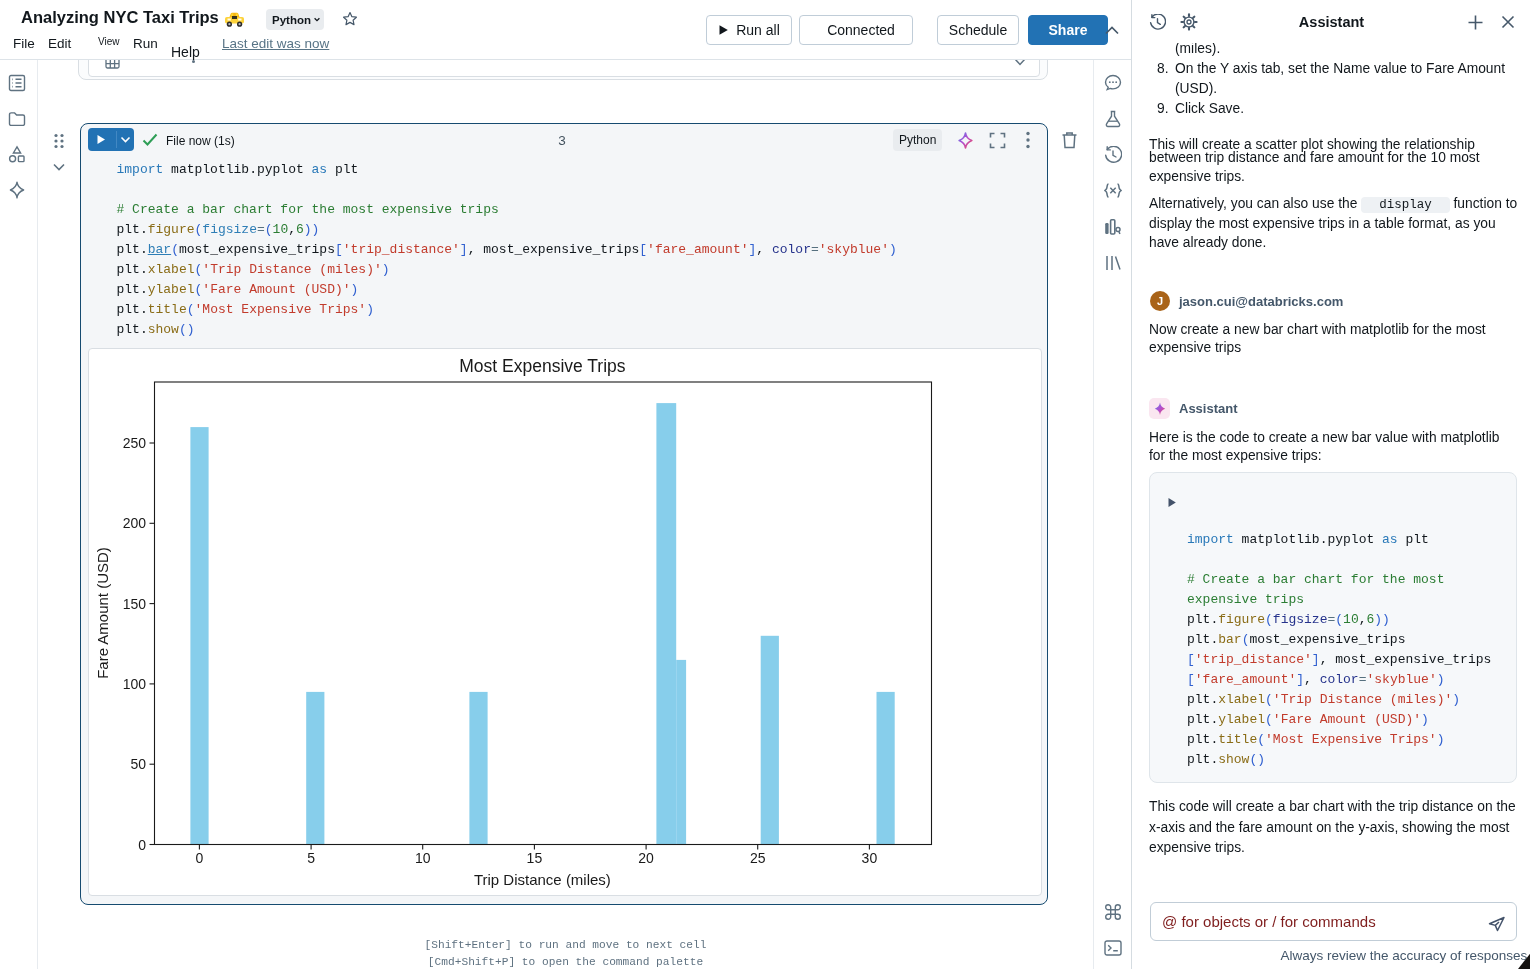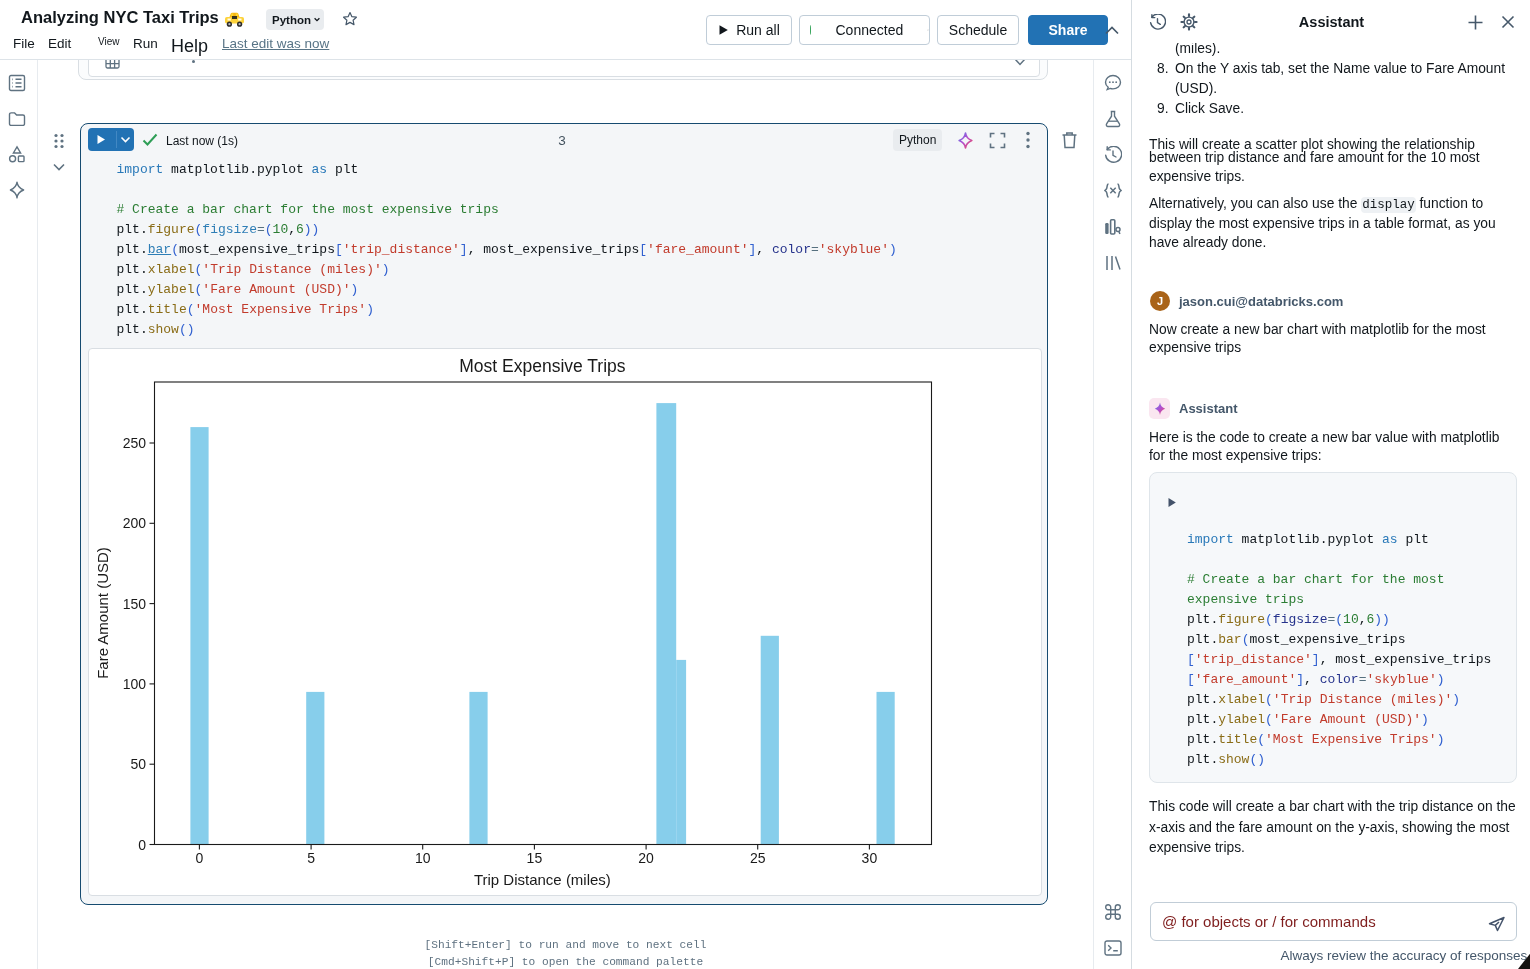--- a/index.html
+++ b/index.html
@@ -4,21 +4,21 @@
 html,body{width:1530px;height:969px;background:#fff;font-family:"Liberation Sans",sans-serif;color:#11171C;overflow:hidden}
 #app{position:relative;width:1530px;height:969px}
 .abs{position:absolute}
 .mono{font-family:"Liberation Mono",monospace}
 .kw{color:#2878b8}.cm{color:#2b7d33}.fn{color:#8a6c16}.br{color:#3060d0}.st{color:#c23b2c}.nv{color:#26338c}.pr{color:#2e7eb6}.nm{color:#2b7d33}.eq{color:#56707f}
 .lk{color:#2e7eb6;text-decoration:underline}
 .codeline{position:absolute;height:20px;line-height:20px;font-size:13px;white-space:pre;font-family:"Liberation Mono",monospace}
 .pline{position:absolute;font-size:13.8px;line-height:18px;white-space:pre;color:#11171C}
 .btn{position:absolute;height:30px;border:1px solid #C0CDD8;border-radius:4px;background:#fff;font-size:14px;color:#11171C;display:flex;align-items:center;justify-content:center}
 .icon{position:absolute}
-.chip{font-family:"Liberation Mono",monospace;font-size:12.5px;background:#eef1f4;border-radius:4px;padding:1px 1px}
+.chip{font-family:"Liberation Mono",monospace;font-size:12.5px;background:#eef1f4;border-radius:4px;padding:1px 18px}
 </style></head><body>
 <div id="app">
 
 <div class="abs" id="topbar" style="left:0;top:0;width:1131px;height:60px;background:#fff;border-bottom:1px solid #DDE3E8">
   <div class="abs" style="left:21px;top:8px;font-size:16.5px;font-weight:bold;letter-spacing:0px">Analyzing NYC Taxi Trips</div>
   <svg class="icon" style="left:224px;top:11px" width="21" height="17" viewBox="0 0 21 17">
     <path d="M5.5 6 L6.8 2.6 A1.4 1.4 0 0 1 8.1 1.7 H12.9 A1.4 1.4 0 0 1 14.2 2.6 L15.5 6 Z" fill="#f7b613"></path>
     <path d="M7.2 2.6 H9.2 V5 H7.2 Z M11.8 2.6 H13.8 V5 H11.8 Z" fill="#fdd835"></path>
     <rect x="1" y="6" width="19" height="6.5" rx="1.8" fill="#fdd23a"></rect>
     <rect x="8" y="5" width="5" height="3" fill="#11171C" opacity="0.85"></rect>
@@ -33,26 +33,26 @@
           <path d="M2 3.5 L5 6.5 L8 3.5" fill="none" stroke="#11171C" stroke-width="1.6"></path>
         </svg>
   </div>
   <svg class="icon" style="left:342px;top:11px" width="16" height="16" viewBox="0 0 16 16">
         <path d="M8 1.6 L9.9 5.7 L14.4 6.2 L11.1 9.2 L12 13.6 L8 11.4 L4 13.6 L4.9 9.2 L1.6 6.2 L6.1 5.7 Z" fill="none" stroke="#46586a" stroke-width="1.2" stroke-linejoin="round"></path>
       </svg>
   <div class="abs" style="left:13px;top:36px;font-size:13.5px">File</div>
   <div class="abs" style="left:48px;top:36px;font-size:13.5px">Edit</div>
   <div class="abs" style="left:98px;top:36px;font-size:10px">View</div>
   <div class="abs" style="left:133px;top:36px;font-size:13.5px">Run</div>
-  <div class="abs" style="left:171px;top:36px;font-size:18px">Help</div>
+  <div class="abs" style="left:171px;top:44px;font-size:14px">Help</div>
   <div class="abs" style="left:222px;top:36px;font-size:13.5px;color:#587486;text-decoration:underline">Last edit was now</div>
   <div class="btn" style="left:706px;top:15px;width:86px;gap:7px"><svg width="11" height="12" viewBox="0 0 11 12">
           <path d="M1.5 1.2 L9.8 6 L1.5 10.8 Z" fill="#11171C"></path>
         </svg>Run all</div>
-  <div class="btn" style="left:799px;top:15px;width:131px;gap:24px;padding-left:10px"><span style="width:10px;height:10px;border-radius:50%;background:#3BA65E;display:inline-block"></span>Connected
+  <div class="btn" style="left:799px;top:15px;width:114px;gap:24px;padding-left:10px"><span style="width:10px;height:10px;border-radius:50%;background:#3BA65E;display:inline-block"></span>Connected
     <svg width="12" height="12" viewBox="0 0 12 12">
           <path d="M2 3.8 L6 8 L10 3.8" fill="none" stroke="#11171C" stroke-width="1.5"></path>
         </svg></div>
   <div class="btn" style="left:937px;top:15px;width:82px">Schedule</div>
   <div class="btn" style="left:1028px;top:15px;width:80px;background:#2272B4;border-color:#2272B4;color:#fff;font-weight:bold">Share</div>
   <svg class="icon" style="left:1104px;top:25px" width="16" height="11" viewBox="0 0 16 11">
         <path d="M2 8.5 L8 2.5 L14 8.5" fill="none" stroke="#46586a" stroke-width="1.7"></path>
       </svg>
 </div>
 
@@ -113,21 +113,21 @@
   <div class="abs" style="left:49.5px;top:68px;width:46px;height:23px;background:#2272B4;border-radius:4px">
     <svg width="46" height="23" viewBox="0 0 46 23">
           <path d="M9.5 7 L17 11.5 L9.5 16 Z" fill="#fff"></path>
           <path d="M28.5 3 L28.5 20" stroke="#4a8ec7" stroke-width="0.8"></path>
           <path d="M33.5 9.5 L37.5 13.5 L41.5 9.5" fill="none" stroke="#fff" stroke-width="1.6"></path>
         </svg>
   </div>
   <svg class="icon" style="left:104px;top:73px" width="16" height="14" viewBox="0 0 16 14">
         <path d="M1.5 7.5 L5.5 11.5 L14.5 1.5" fill="none" stroke="#2E9E56" stroke-width="2"></path>
       </svg>
-  <div class="abs" style="left:128px;top:74px;font-size:12px;color:#11171C">Last now (1s)</div>
+  <div class="abs" style="left:128px;top:74px;font-size:12px;color:#11171C">File now (1s)</div>
   <div class="abs" style="left:514px;top:73px;width:20px;text-align:center;font-size:13.5px;color:#44535F">3</div>
   <div class="abs" style="left:855px;top:69px;height:22px;background:#e9ecef;border-radius:4px;display:flex;align-items:center;padding:0 6px;font-size:12px;color:#11171C">Python</div>
   <svg class="icon" style="left:919px;top:72px" width="17" height="17" viewBox="0 0 17 17">
     <defs>
           <linearGradient id="spk" x1="0" y1="0" x2="1" y2="1">
             <stop offset="0" stop-color="#5A7BE8"></stop>
             <stop offset=".45" stop-color="#B14ED1"></stop>
             <stop offset="1" stop-color="#ED4A5F"></stop>
           </linearGradient>
         </defs>

